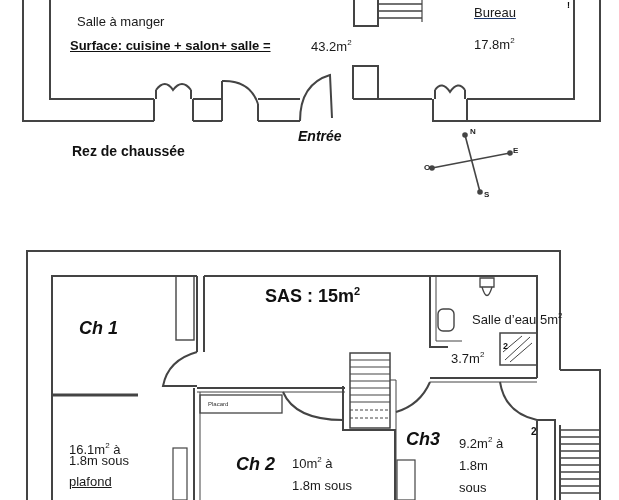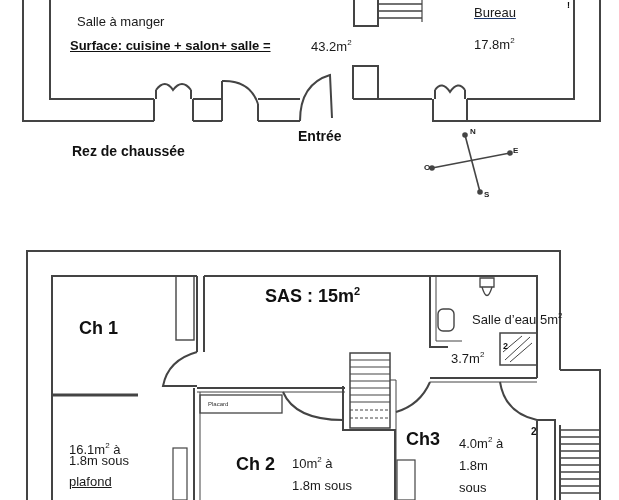--- a/index.html
+++ b/index.html
@@ -2,21 +2,21 @@
 <html><head>
 <meta charset="utf-8">
 <style>
   html, body { margin:0; padding:0; background:#ffffff; }
   body { width:619px; height:500px; position:relative; overflow:hidden;
          font-family:"Liberation Sans", "DejaVu Sans", sans-serif; color:#111; }
   svg.plan { position:absolute; left:0; top:0; }
   .lbl { position:absolute; white-space:nowrap; line-height:1; }
   .reg { font-size:13px; color:#1a1a1a; }
   .bold { font-weight:bold; }
-  .big { font-size:18px; font-weight:bold; }
+  .big { font-size:18px; font-weight:bold;font-style:italic; }
   .sasl { font-size:18px; font-weight:bold; }
   .ul { text-decoration:underline; text-decoration-color:#1f3a6e; }
   sup { font-size:8px; vertical-align:top; position:relative; top:-1px; }
   .tiny { font-size:6px; color:#333; }
   .comp { font-size:8px; color:#222; font-weight:bold; }
 </style>
 </head>
 <body>
 
 <svg class="plan" width="619" height="500" viewBox="0 0 619 500">
@@ -111,41 +111,41 @@
     <path d="M560 425 L560 500"></path>
   </g>
 </svg>
 
 <div class="lbl reg" style="left:77px;top:15px;">Salle à manger</div>
 <div class="lbl bold" style="left:70px;top:39px;font-size:13px;text-decoration:underline;">Surface: cuisine + salon+ salle =</div>
 <div class="lbl reg" style="left:311px;top:40px;"><span>43.2m</span><sup>2</sup></div>
 <div class="lbl reg ul" style="left:474px;top:6px;">Bureau</div>
 <div class="lbl reg" style="left:474px;top:38px;"><span>17.8m</span><sup>2</sup></div>
 <div class="lbl bold" style="left:567px;top:1px;font-size:9px;">!</div>
-<div class="lbl bold" style="left:298px;top:129px;font-size:14px;">Entrée</div>
+<div class="lbl bold" style="left:298px;top:129px;font-size:14px;font-style:italic;">Entrée</div>
 <div class="lbl bold" style="left:40px;top:144px;font-size:14px;padding-left:32px;">Rez de chaussée</div>
 
 <div class="lbl comp" style="left:470px;top:128px;">N</div>
 <div class="lbl comp" style="left:513px;top:147px;">E</div>
 <div class="lbl comp" style="left:484px;top:191px;">S</div>
 <div class="lbl comp" style="left:424px;top:164px;">O</div>
 
 <div class="lbl sasl" style="left:265px;top:287px;"><span>SAS : 15m</span><sup style="font-size:11px;">2</sup></div>
 
 <div class="lbl big" style="left:79px;top:319px;">Ch 1</div>
 <div class="lbl reg" style="left:69px;top:431px;margin-top:12px;"><span>16.1m</span><sup>2</sup><span> à</span></div>
 <div class="lbl reg" style="left:69px;top:454px;">1.8m sous</div>
 <div class="lbl reg" style="left:69px;top:475px;text-decoration:underline;">plafond</div>
 
 <div class="lbl big" style="left:236px;top:455px;">Ch 2</div>
 <div class="lbl reg" style="left:292px;top:457px;"><span>10m</span><sup>2</sup><span> à</span></div>
 <div class="lbl reg" style="left:292px;top:479px;">1.8m sous</div>
 <div class="lbl tiny" style="left:208px;top:401px;">Placard</div>
 
 <div class="lbl big" style="left:406px;top:430px;">Ch3</div>
-<div class="lbl reg" style="left:459px;top:437px;"><span>4.0m</span><sup>2</sup><span> à</span></div>
+<div class="lbl reg" style="left:459px;top:437px;"><span>9.2m</span><sup>2</sup><span> à</span></div>
 <div class="lbl reg" style="left:459px;top:459px;">1.8m</div>
 <div class="lbl reg" style="left:459px;top:481px;">sous</div>
 
 <div class="lbl reg" style="left:472px;top:313px;"><span>Salle d’eau 5m</span><sup>2</sup></div>
 <div class="lbl reg" style="left:451px;top:352px;"><span>3.7m</span><sup>2</sup></div>
 <div class="lbl bold" style="left:503px;top:342px;font-size:9px;">2</div>
 <div class="lbl bold" style="left:531px;top:427px;font-size:10px;">2</div>
 
 </body></html>

